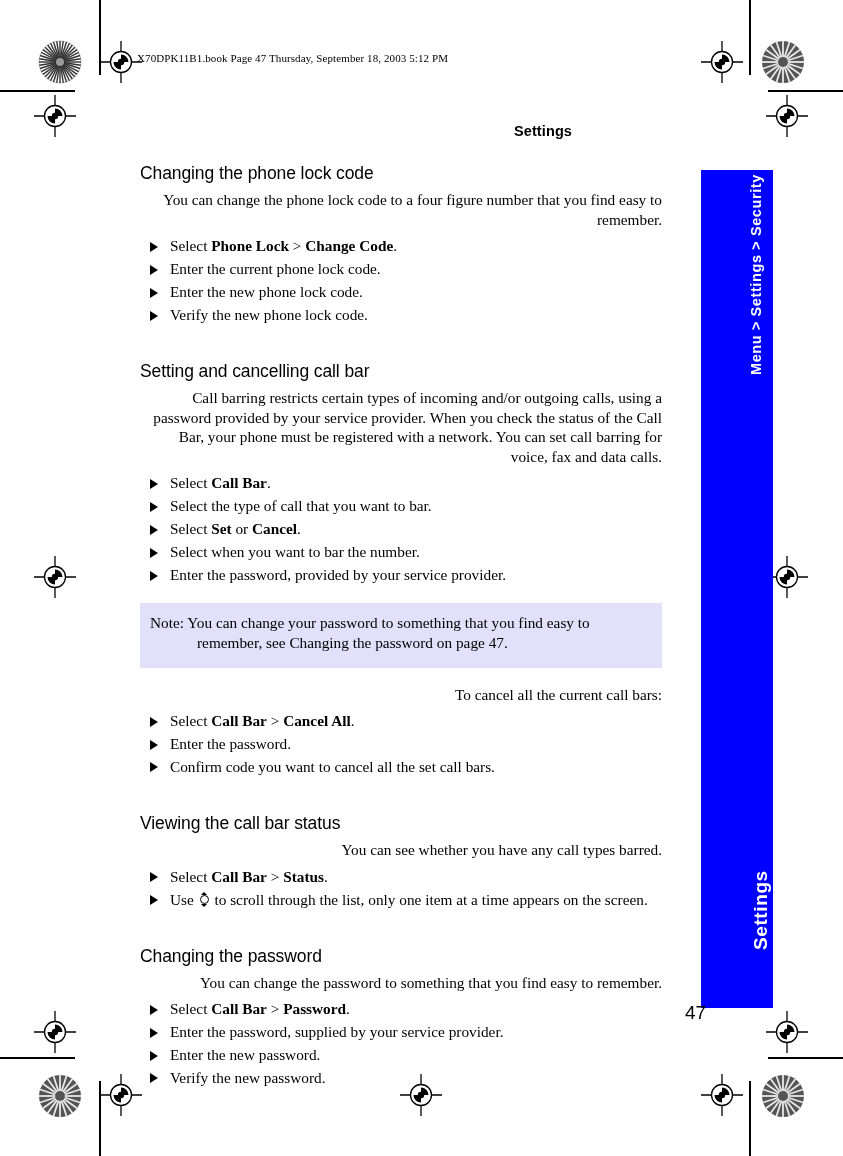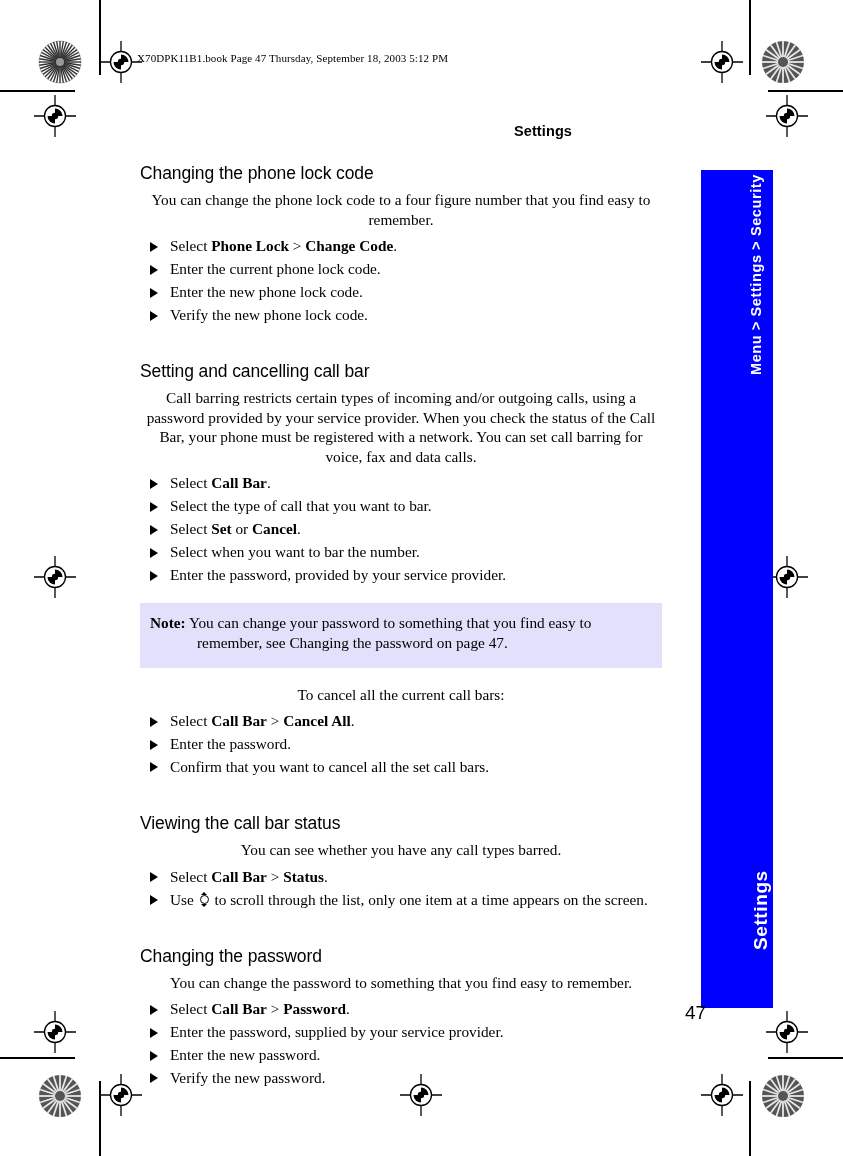--- a/index.html
+++ b/index.html
@@ -67,21 +67,21 @@
     letter-spacing: -0.1px;
     color: #000;
   }
   .sec.spaced { margin-top: 34px; }
 
   p.body {
     font-family: "Liberation Serif", serif;
     font-size: 15.3px;
     line-height: 1.28;
     margin: 0 0 6px 0;
-    text-align: center;
+    text-align: right;
   }
 
   ul.steps {
     list-style: none;
     margin: 0 0 0 0;
     padding: 0;
   }
   ul.steps li {
     position: relative;
     padding-left: 30px;
@@ -137,21 +137,21 @@
     padding: 10px 12px 14px 10px;
     font-family: "Liberation Serif", serif;
     font-size: 15.3px;
     line-height: 1.32;
   }
   .note .nbody {
     display: block;
     padding-left: 47px;
     text-indent: -47px;
   }
-  .note b { font-weight: bold; }
+  .note b { font-weight: normal; }
 
   
   .sidetab {
     position: absolute;
     left: 701px;
     top: 170px;
     width: 72px;
     height: 838px;
     background: #0000ff;
   }
@@ -469,21 +469,21 @@
     </ul>
 
     <div class="note">
       <span class="nbody"><b>Note:</b><span> You can change your password to something that you find easy to remember, see Changing the password on page 47.</span></span>
     </div>
 
     <p class="body">To cancel all the current call bars:</p>
     <ul class="steps">
       <li><span class="tri"></span><span>Select </span><b>Call Bar</b><span> &gt; </span><b>Cancel All</b><span>.</span></li>
       <li><span class="tri"></span><span>Enter the password.</span></li>
-      <li><span class="tri"></span><span>Confirm that you want to cancel all the set call bars.</span></li>
+      <li><span class="tri"></span><span>Confirm code you want to cancel all the set call bars.</span></li>
     </ul>
 
     <h2 class="sec spaced">Viewing the call bar status</h2>
     <p class="body">You can see whether you have any call types barred.</p>
     <ul class="steps">
       <li><span class="tri"></span><span>Select </span><b>Call Bar</b><span> &gt; </span><b>Status</b><span>.</span></li>
       <li><span class="tri"></span><span>Use </span><span class="navkey"><span class="up"></span><span class="ring"></span><span class="dn"></span></span><span> to scroll through the list, only one item at a time appears on the screen.</span></li>
     </ul>
 
     <h2 class="sec spaced">Changing the password</h2>

